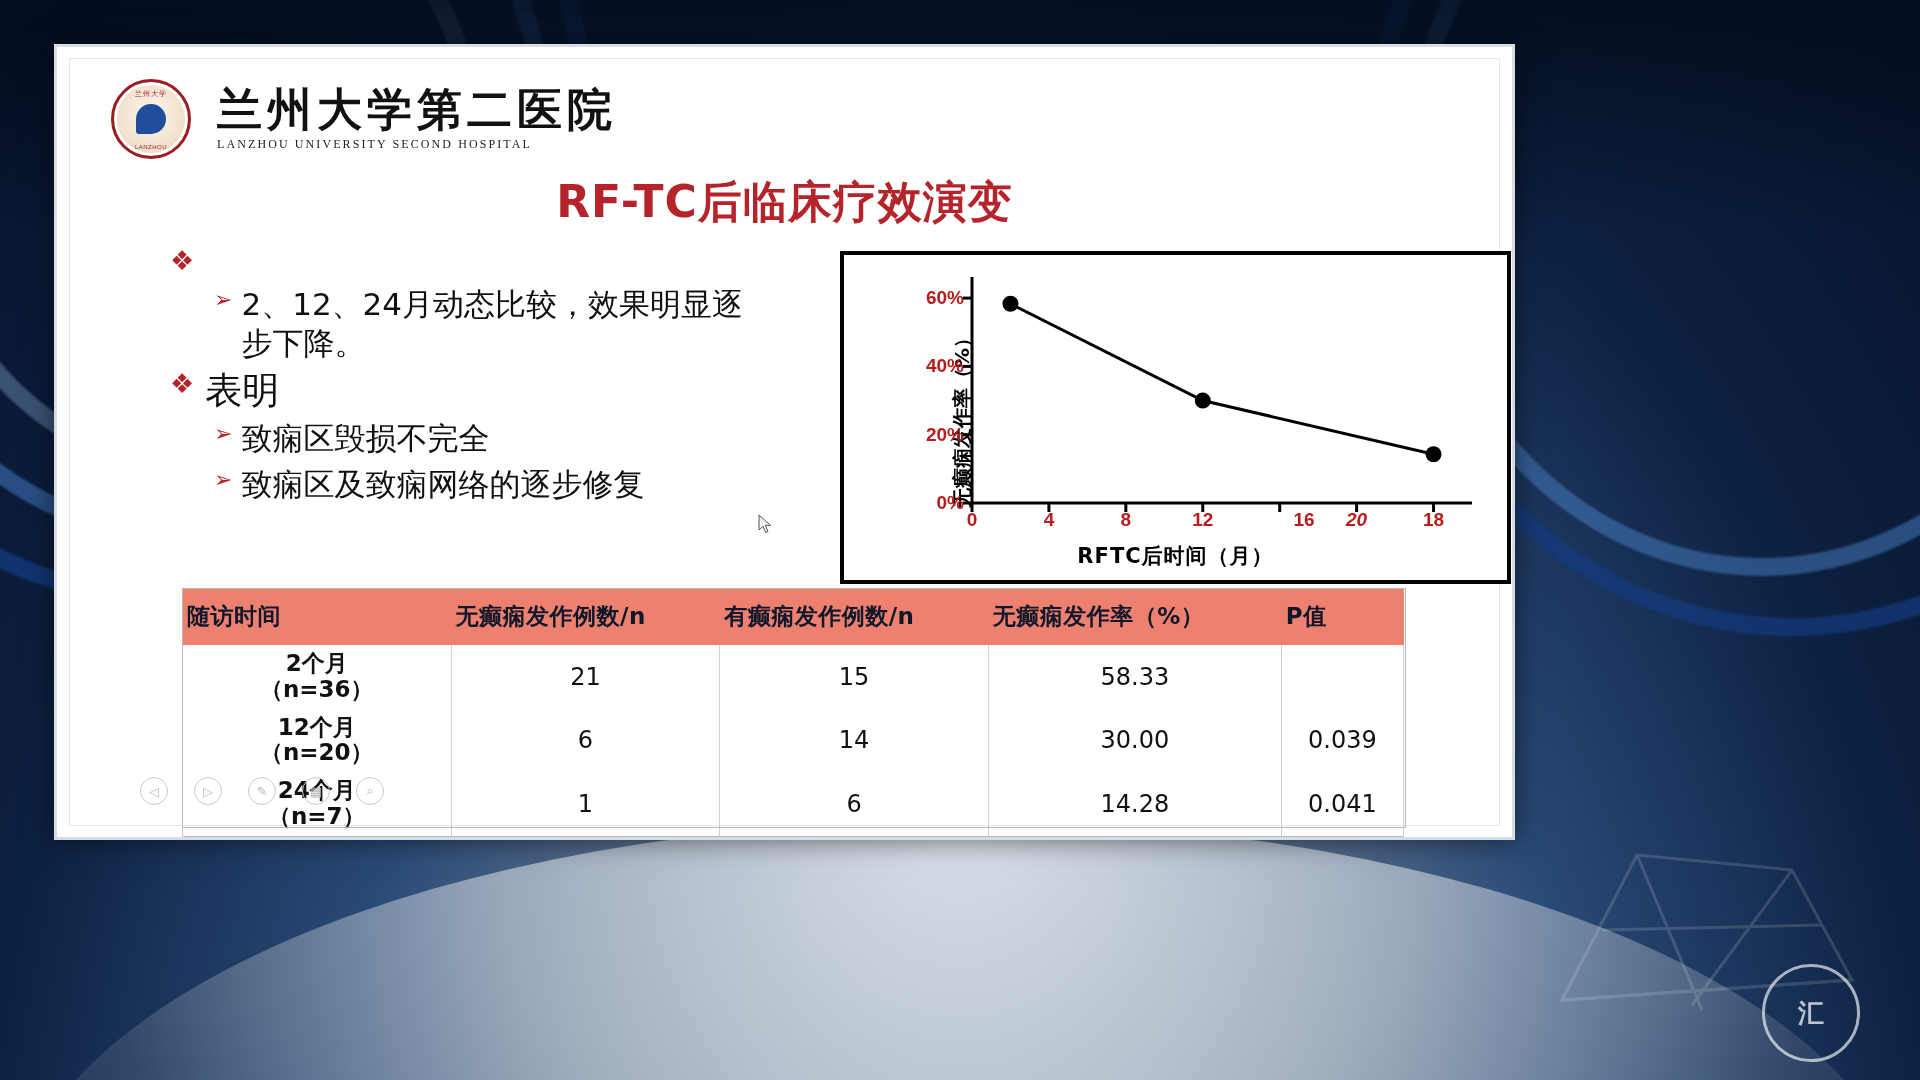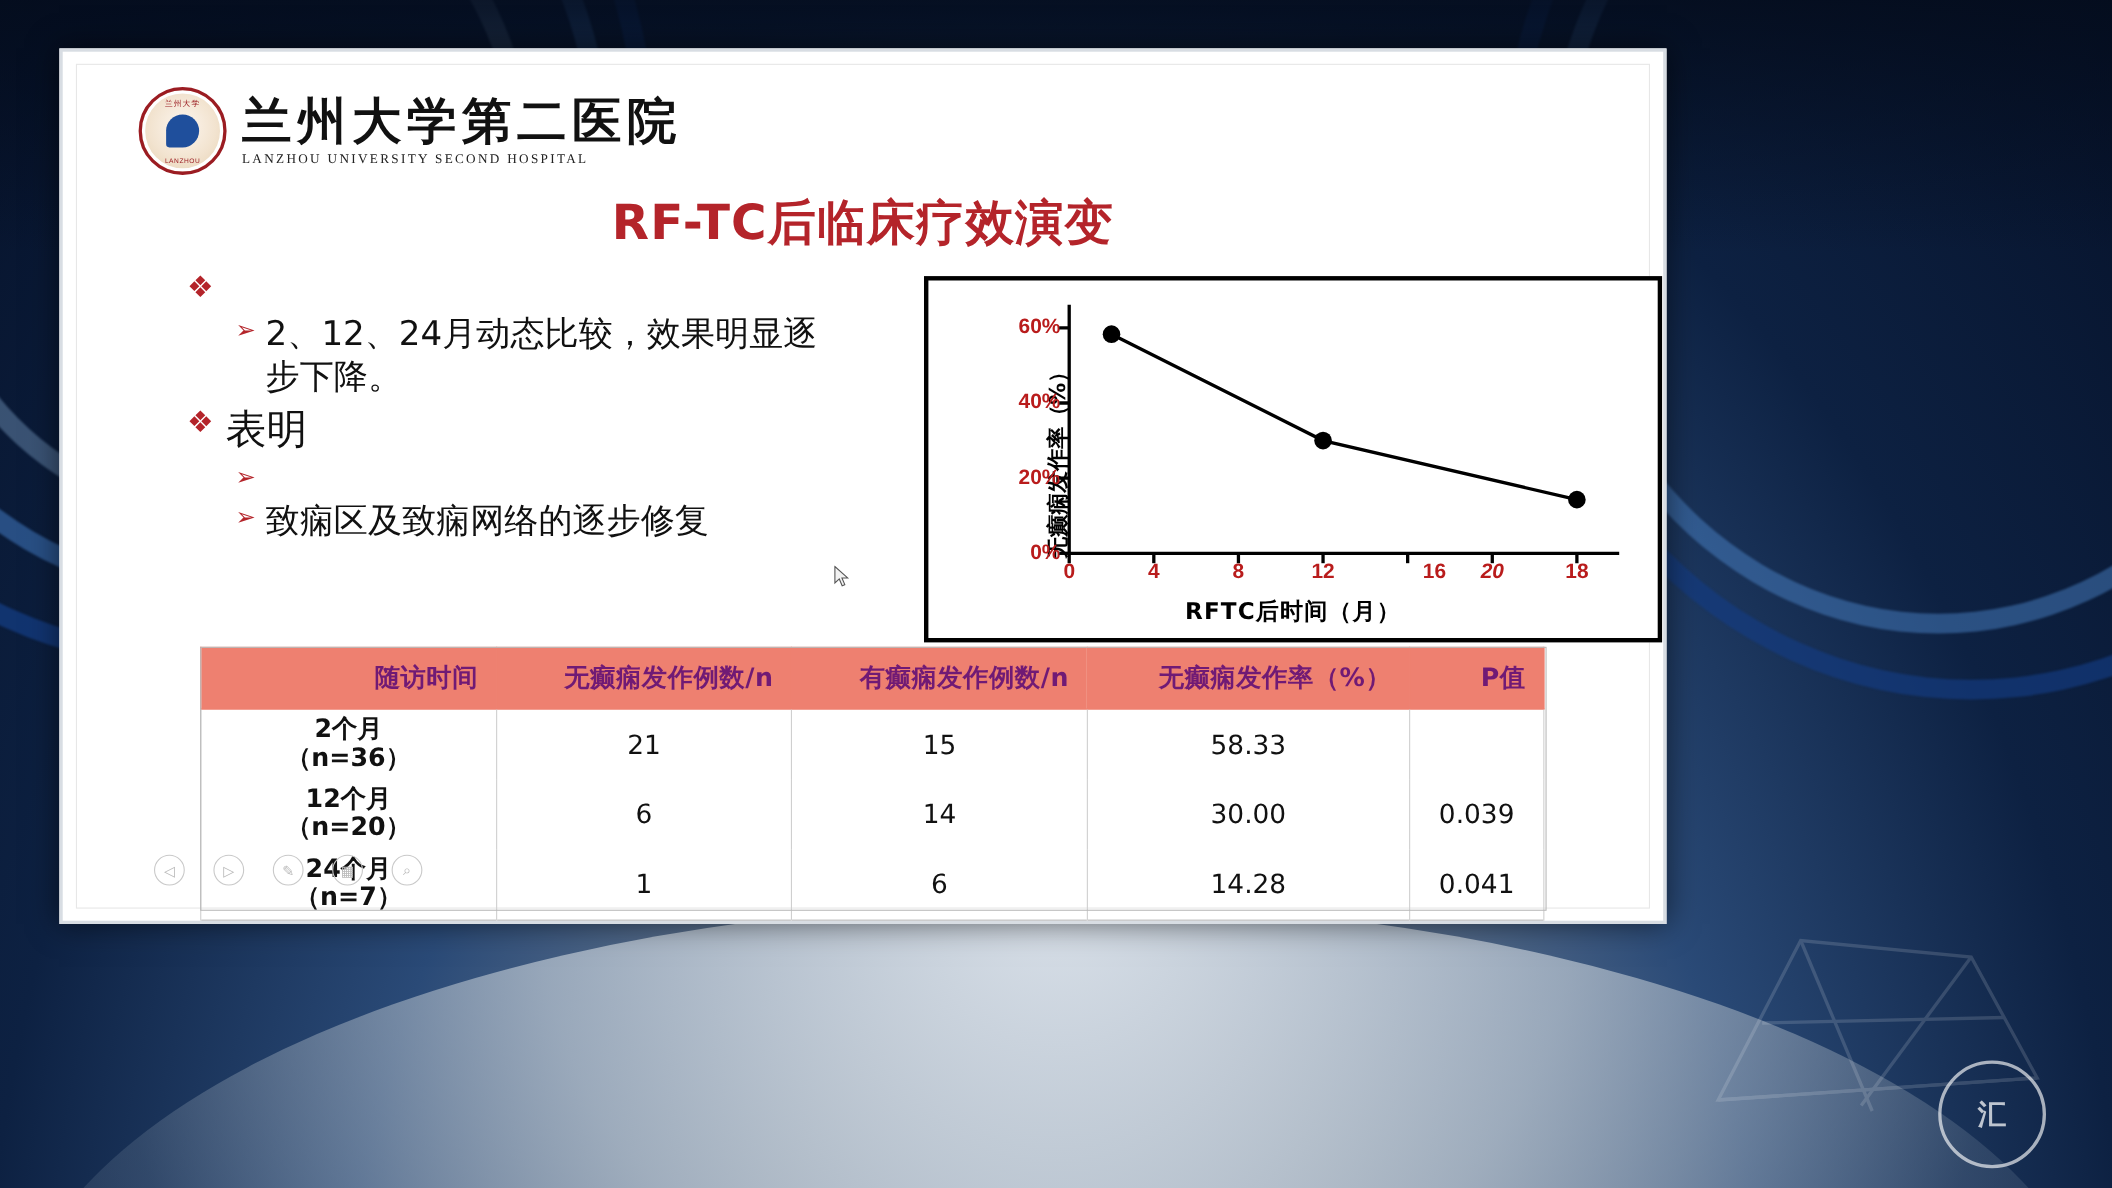--- a/index.html
+++ b/index.html
@@ -42,21 +42,21 @@
     border:3px solid #d8dde3;
     box-shadow:0 0 26px rgba(0,0,0,.55);
   }
   #slide{
     position:absolute;left:12px;top:11px;width:1429px;height:766px;
     background:#ffffff;
     border:1px solid #e7e7e7;
   }
 
   
-  .logo-row{position:absolute;left:56px;top:20px;display:flex;align-items:center;gap:14px;}
+  .logo-row{position:absolute;left:41px;top:20px;display:flex;align-items:center;gap:26px;}
   .crest{
     width:74px;height:74px;border-radius:50%;
     border:3px solid #9b1c22;
     background:radial-gradient(circle at 50% 45%, #fdf6ef 0%, #f2e3cf 55%, #e4cfae 100%);
     position:relative;
     box-shadow:inset 0 0 0 3px #fff;
   }
   .crest:after{
     content:"";position:absolute;left:50%;top:50%;width:30px;height:30px;
     transform:translate(-50%,-50%);
@@ -125,22 +125,22 @@
   .ytick-wrap{position:absolute;left:58px;width:62px;top:0;bottom:0;}
   .xtick-wrap{position:absolute;left:0;right:0;bottom:48px;height:24px;}
 
   
   .tbl{
     position:absolute;left:112px;top:529px;width:1222px;
     border-collapse:collapse;
     font-family:"DejaVu Sans",sans-serif;
   }
   .tbl th{
-    background:#ee8070;color:#701a75;font-size:23px;font-weight:700;
-    padding:12px 16px;border:1px solid #ee8070;text-align:right;
+    background:#ee8070;color:#0f172a;font-size:23px;font-weight:700;
+    padding:12px 4px;border:1px solid #ee8070;text-align:left;
     letter-spacing:.5px;
   }
   .tbl td{
     font-size:24px;color:#111;text-align:center;padding:6px 4px;
     border-left:1px solid #cfcfcf;border-right:1px solid #cfcfcf;
   }
   .tbl tr.row td{border-bottom:none;}
   .tbl td.first{font-size:23px;line-height:1.12;font-weight:700;}
   .tbl tbody{border:1px solid #b9b9b9;}
   .tbl-wrap-border{position:absolute;left:112px;top:529px;width:1222px;height:238px;border:1px solid #b9b9b9;pointer-events:none;}
@@ -206,20 +206,21 @@
         <div class="b2">
           <span class="arr">➢</span>
           <span class="txt">2、12、24月动态比较，效果明显逐步下降。</span>
         </div>
         <div class="b1">
           <span class="dia">❖</span>
           <span class="txt">表明</span>
         </div>
         <div class="b2">
           <span class="arr">➢</span>
+          <span class="txt">致痫区毁损不完全</span>
         </div>
         <div class="b2">
           <span class="arr">➢</span>
           <span class="txt">致痫区及致痫网络的逐步修复</span>
         </div>
       </div>
 
       <div class="cursor">
         <svg width="16" height="22" viewBox="0 0 16 22">
           <path d="M1,1 L1,16 L5,12.3 L7.6,18.5 L10,17.5 L7.4,11.4 L12.6,11.4 Z" fill="#f2f2f2" stroke="#555" stroke-width="1"></path>

